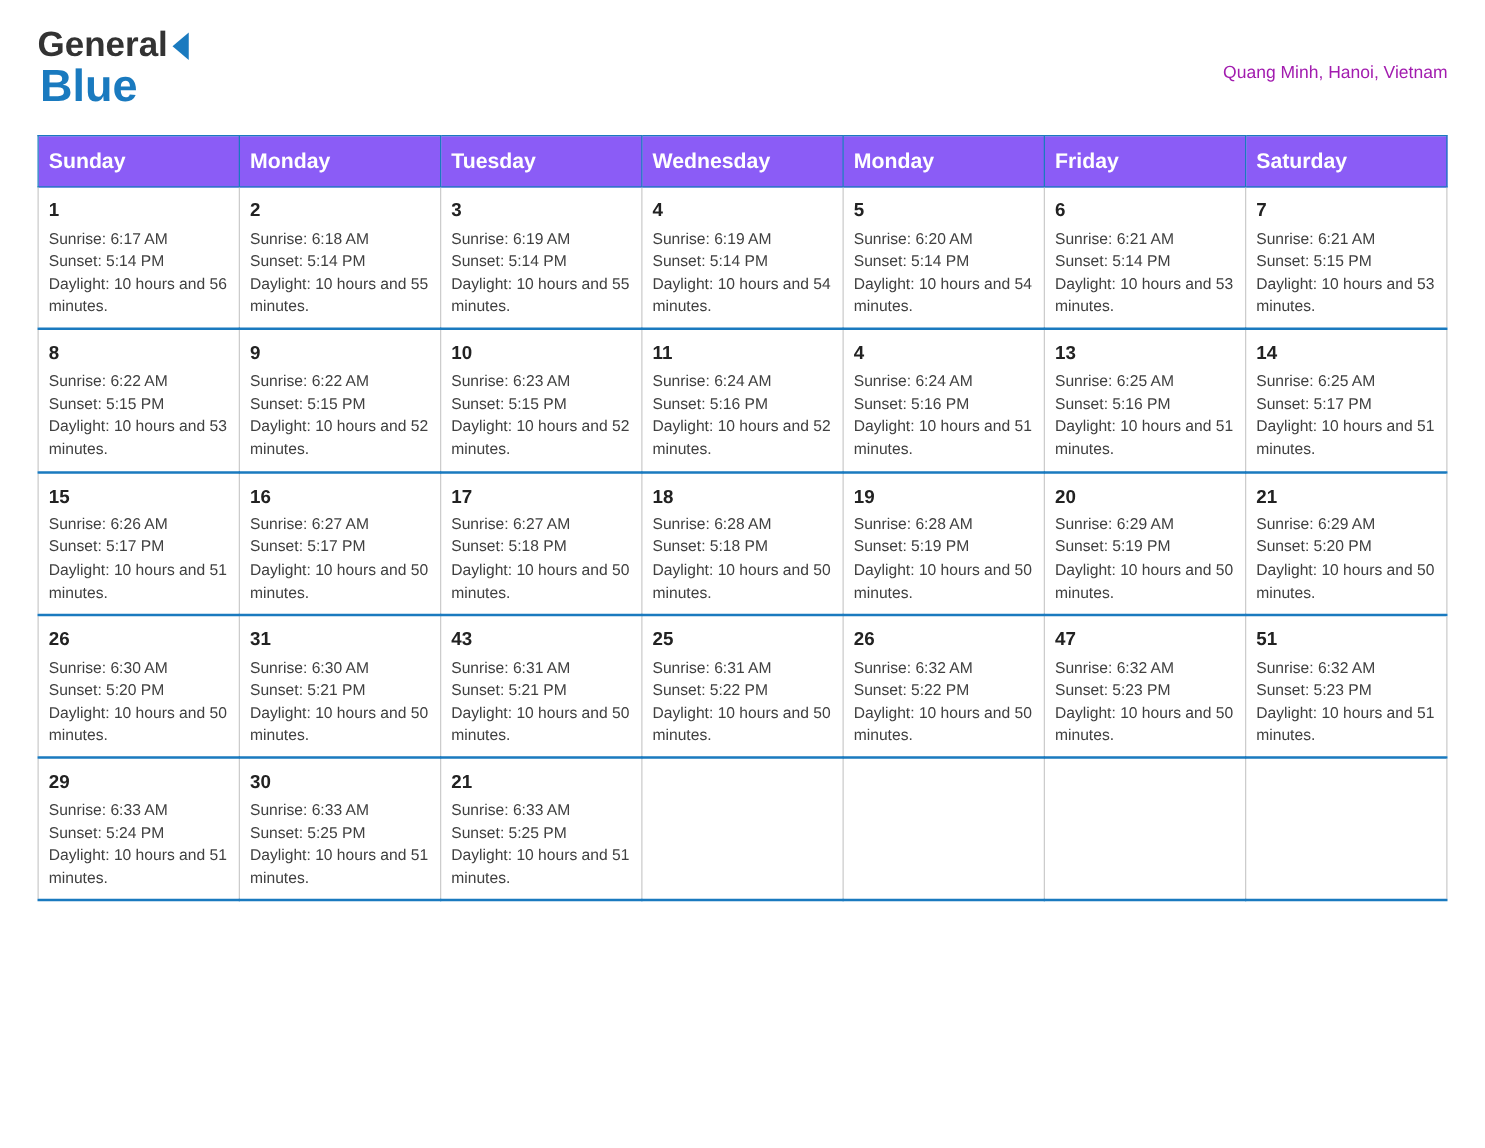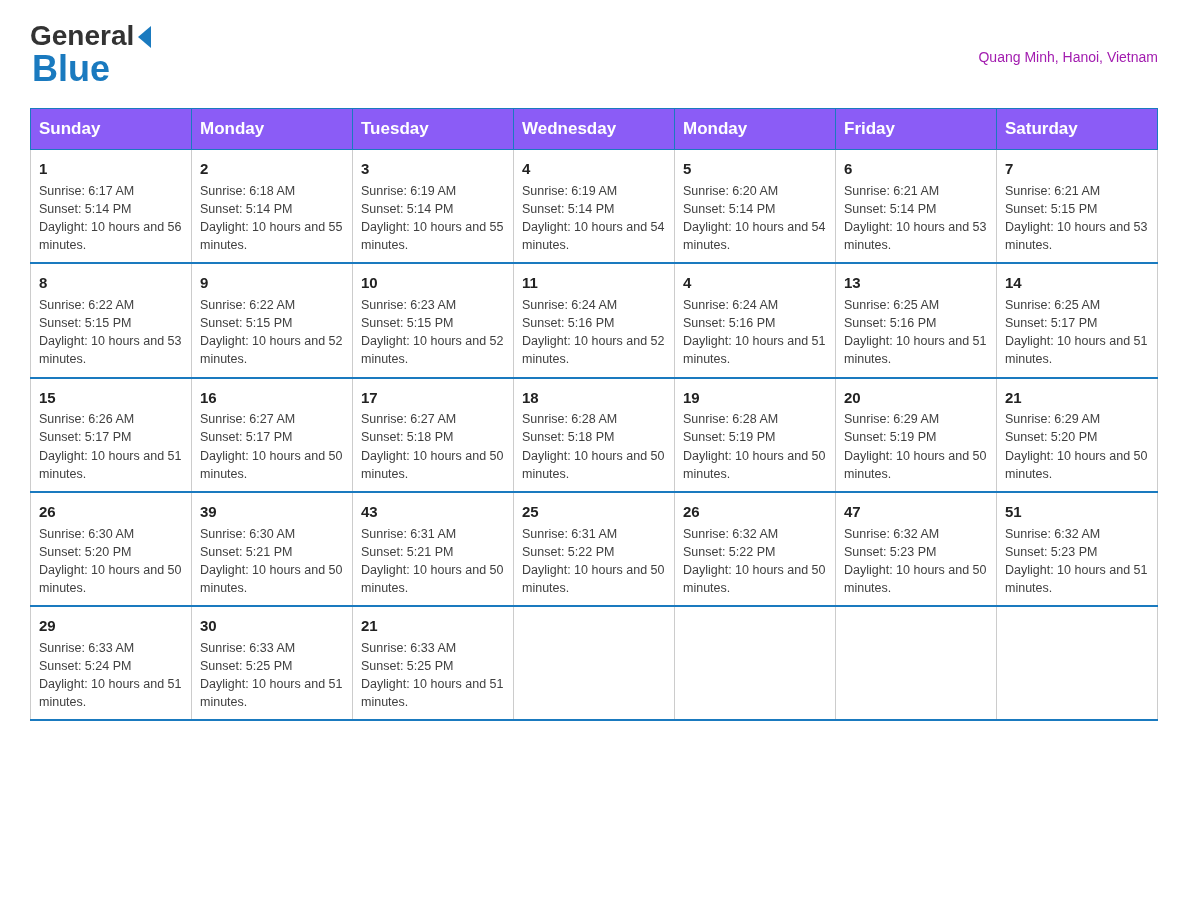--- a/index.html
+++ b/index.html
@@ -204,21 +204,21 @@
           <div class="day-number">21</div>
           <div class="day-info">Sunrise: 6:29 AM<br>Sunset: 5:20 PM<br>Daylight: 10 hours and 50 minutes.</div>
         </td>
       </tr>
       <tr>
         <td>
           <div class="day-number">26</div>
           <div class="day-info">Sunrise: 6:30 AM<br>Sunset: 5:20 PM<br>Daylight: 10 hours and 50 minutes.</div>
         </td>
         <td>
-          <div class="day-number">39</div>
+          <div class="day-number">31</div>
           <div class="day-info">Sunrise: 6:30 AM<br>Sunset: 5:21 PM<br>Daylight: 10 hours and 50 minutes.</div>
         </td>
         <td>
           <div class="day-number">43</div>
           <div class="day-info">Sunrise: 6:31 AM<br>Sunset: 5:21 PM<br>Daylight: 10 hours and 50 minutes.</div>
         </td>
         <td>
           <div class="day-number">25</div>
           <div class="day-info">Sunrise: 6:31 AM<br>Sunset: 5:22 PM<br>Daylight: 10 hours and 50 minutes.</div>
         </td>

